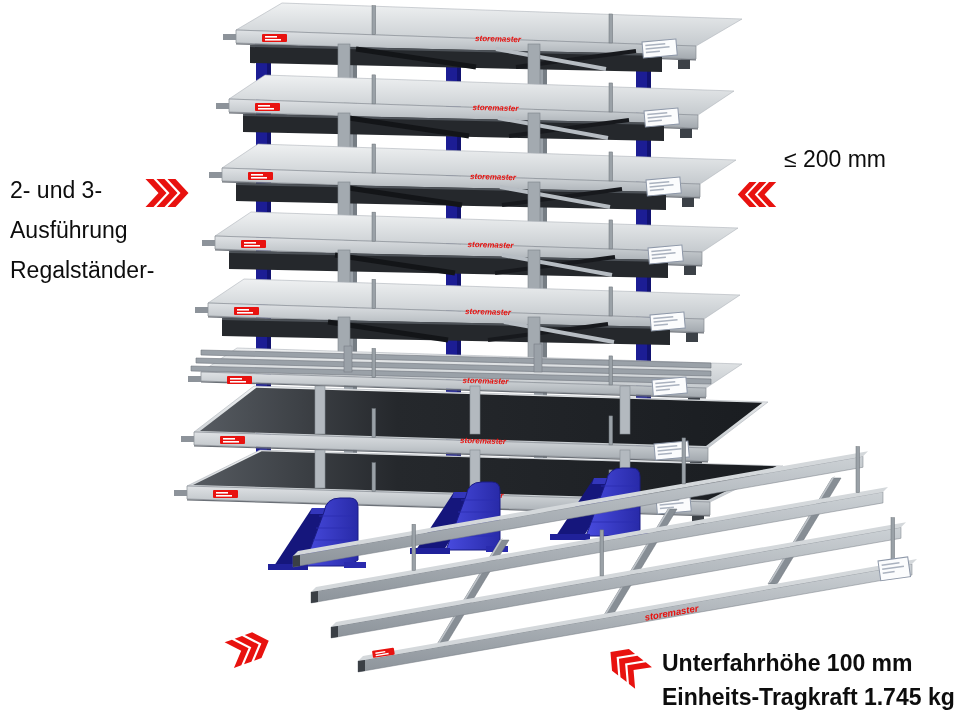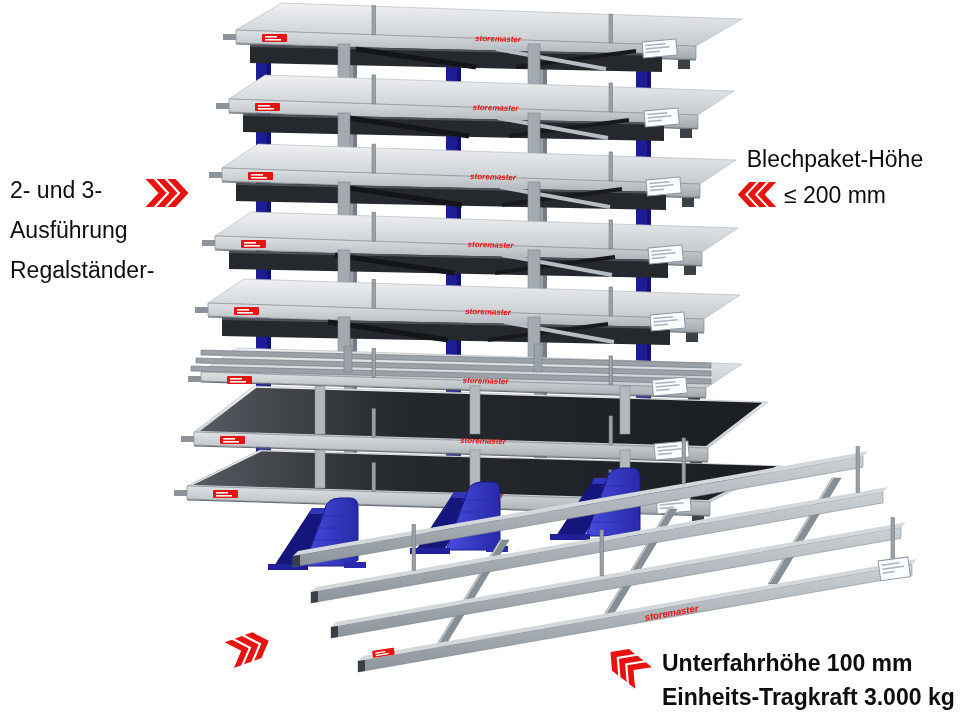--- a/index.html
+++ b/index.html
@@ -348,42 +348,41 @@
   </div>
   <svg class="chev" style="left:145px;top:179px" width="44" height="28" viewBox="0 0 43 28">
     <g class="redfill">
       <path d="M0,0 h8 l13,14 -13,14 h-8 l13,-14 z" fill="#e8120f"></path>
       <path d="M11,0 h8 l13,14 -13,14 h-8 l13,-14 z" fill="#e8120f"></path>
       <path d="M22,0 h8 l13,14 -13,14 h-8 l13,-14 z" fill="#e8120f"></path>
     </g>
   </svg>
 
   <div class="note" id="note-tr">
-    <div>Blechpaket-Höhe</div>
     <div>≤ 200 mm</div>
   </div>
   <svg class="chev" style="left:735px;top:182px" width="44" height="25" viewBox="0 0 43 28">
     <g class="redfill" transform="translate(43,0) scale(-1,1)">
       <path d="M0,0 h8 l13,14 -13,14 h-8 l13,-14 z" fill="#e8120f"></path>
       <path d="M11,0 h8 l13,14 -13,14 h-8 l13,-14 z" fill="#e8120f"></path>
       <path d="M22,0 h8 l13,14 -13,14 h-8 l13,-14 z" fill="#e8120f"></path>
     </g>
   </svg>
 
   <svg class="chev" style="left:228px;top:634px;transform:rotate(-20deg)" width="42" height="28" viewBox="0 0 43 28">
     <g class="redfill">
       <path d="M0,0 h8 l13,14 -13,14 h-8 l13,-14 z" fill="#e8120f"></path>
       <path d="M11,0 h8 l13,14 -13,14 h-8 l13,-14 z" fill="#e8120f"></path>
       <path d="M22,0 h8 l13,14 -13,14 h-8 l13,-14 z" fill="#e8120f"></path>
     </g>
   </svg>
 
   <div class="note" id="note-br">
     <div>Unterfahrhöhe 100 mm</div>
-    <div>Einheits-Tragkraft 3.000 kg</div>
+    <div>Einheits-Tragkraft 1.745 kg</div>
   </div>
   <svg class="chev" style="left:606px;top:650px;transform:rotate(38deg)" width="42" height="30" viewBox="0 0 43 28">
     <g class="redfill" transform="translate(43,0) scale(-1,1)">
       <path d="M0,0 h8 l13,14 -13,14 h-8 l13,-14 z" fill="#e8120f"></path>
       <path d="M11,0 h8 l13,14 -13,14 h-8 l13,-14 z" fill="#e8120f"></path>
       <path d="M22,0 h8 l13,14 -13,14 h-8 l13,-14 z" fill="#e8120f"></path>
     </g>
   </svg>
 
 </div>

